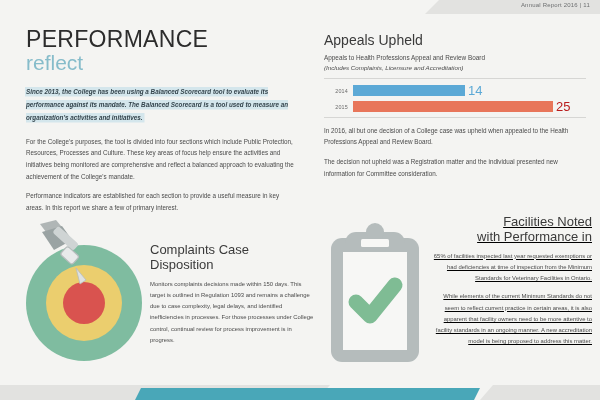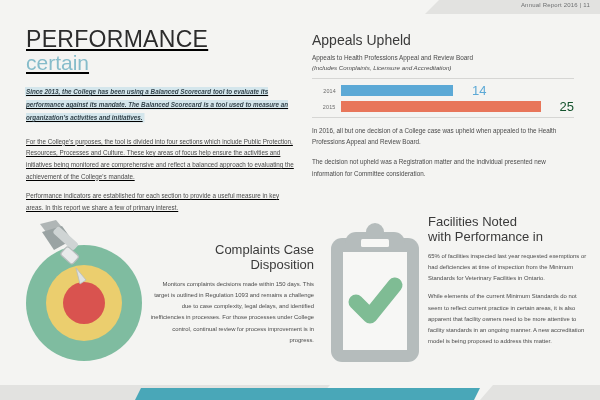--- a/index.html
+++ b/index.html
@@ -70,25 +70,24 @@
     background: #49a7b8;
     clip-path: polygon(6px 0, 100% 0, calc(100% - 6px) 100%, 0 100%);
   }
 
   
   .col-left {
     position: absolute;
     left: 26px;
     top: 28px;
     width: 283px;
-    text-decoration: underline;
   }
   .col-right {
     position: absolute;
-    left: 312px;
+    left: 324px;
     top: 33px;
     width: 262px;
   }
 
   
   .title-main {
     font-family: "Liberation Sans", sans-serif;
     font-size: 23px;
     font-weight: 400;
     letter-spacing: 0.3px;
@@ -177,21 +176,20 @@
     color: #6b6b6b;
     text-align: right;
     padding-right: 5px;
     font-family: "Liberation Sans", sans-serif;
     letter-spacing: 0.2px;
   }
   .bar-track {
     flex: 1;
     display: flex;
     align-items: center;
-    gap: 16px;
   }
   .bar-fill {
     height: 11px;
   }
   .bar-value {
     font-size: 13px;
     font-weight: 400;
     margin-left: 3px;
     line-height: 1;
     font-family: "Liberation Sans", sans-serif;
@@ -227,28 +225,29 @@
     left: 5px;
     top: 8px;
     width: 100px;
     height: 148px;
   }
   .feature-text-left {
     position: absolute;
     left: 124px;
     top: 30px;
     width: 164px;
-    text-align: right;
+    text-align: left;
   }
   .feature-text-right {
     position: absolute;
     left: 108px;
     top: 0px;
     width: 164px;
-    text-align: left;
+    text-align: right;
+    text-decoration: underline;
   }
   .feature-title {
     font-family: "Liberation Sans", sans-serif;
     font-size: 13px;
     font-weight: 400;
     color: #3a3a3a;
     line-height: 1.18;
     margin: 0 0 6px 0;
   }
   .feature-body {
@@ -262,21 +261,21 @@
 </head>
 <body>
 
 <div class="top-banner">
   <div class="top-banner-gray"></div>
   <div class="top-banner-text">Annual Report 2016 | 11</div>
 </div>
 
 <div class="col-left">
   <h1 class="title-main">PERFORMANCE</h1>
-  <h2 class="title-sub">certain</h2>
+  <h2 class="title-sub">reflect</h2>
 
   <div class="intro-highlight">
     <span class="hl">Since 2013, the College has been using a Balanced Scorecard tool to evaluate its performance against its mandate. The Balanced Scorecard is a tool used to measure an organization's activities and initiatives.</span>
   </div>
 
   <p class="body-p" style="margin-top:11px;">For the College's purposes, the tool is divided into four sections which include Public Protection, Resources, Processes and Culture. These key areas of focus help ensure the activities and initiatives being monitored are comprehensive and reflect a balanced approach to evaluating the achievement of the College's mandate.</p>
   <p class="body-p">Performance indicators are established for each section to provide a useful measure in key areas. In this report we share a few of primary interest.</p>
 </div>
 
 <div class="col-right">
@@ -290,21 +289,21 @@
         <div class="bar-label">2014</div>
         <div class="bar-track">
           <div class="bar-fill" style="width: 112px; background: rgb(92, 169, 214);"></div>
           <div class="bar-value" style="color: rgb(92, 169, 214);">14</div>
         </div>
       </div>
       <div class="bar-row">
         <div class="bar-label">2015</div>
         <div class="bar-track">
           <div class="bar-fill" style="width: 200px; background: rgb(232, 118, 90);"></div>
-          <div class="bar-value" style="color: #14532d;">25</div>
+          <div class="bar-value" style="color: #b91c1c;">25</div>
         </div>
       </div>
     </div>
 
   <hr class="chart-rule">
 
   <p class="body-p" style="width:258px;">In 2016, all but one decision of a College case was upheld when appealed to the Health Professions Appeal and Review Board.</p>
   <p class="body-p" style="width:258px;">The decision not upheld was a Registration matter and the individual presented new information for Committee consideration.</p>
 </div>
 

